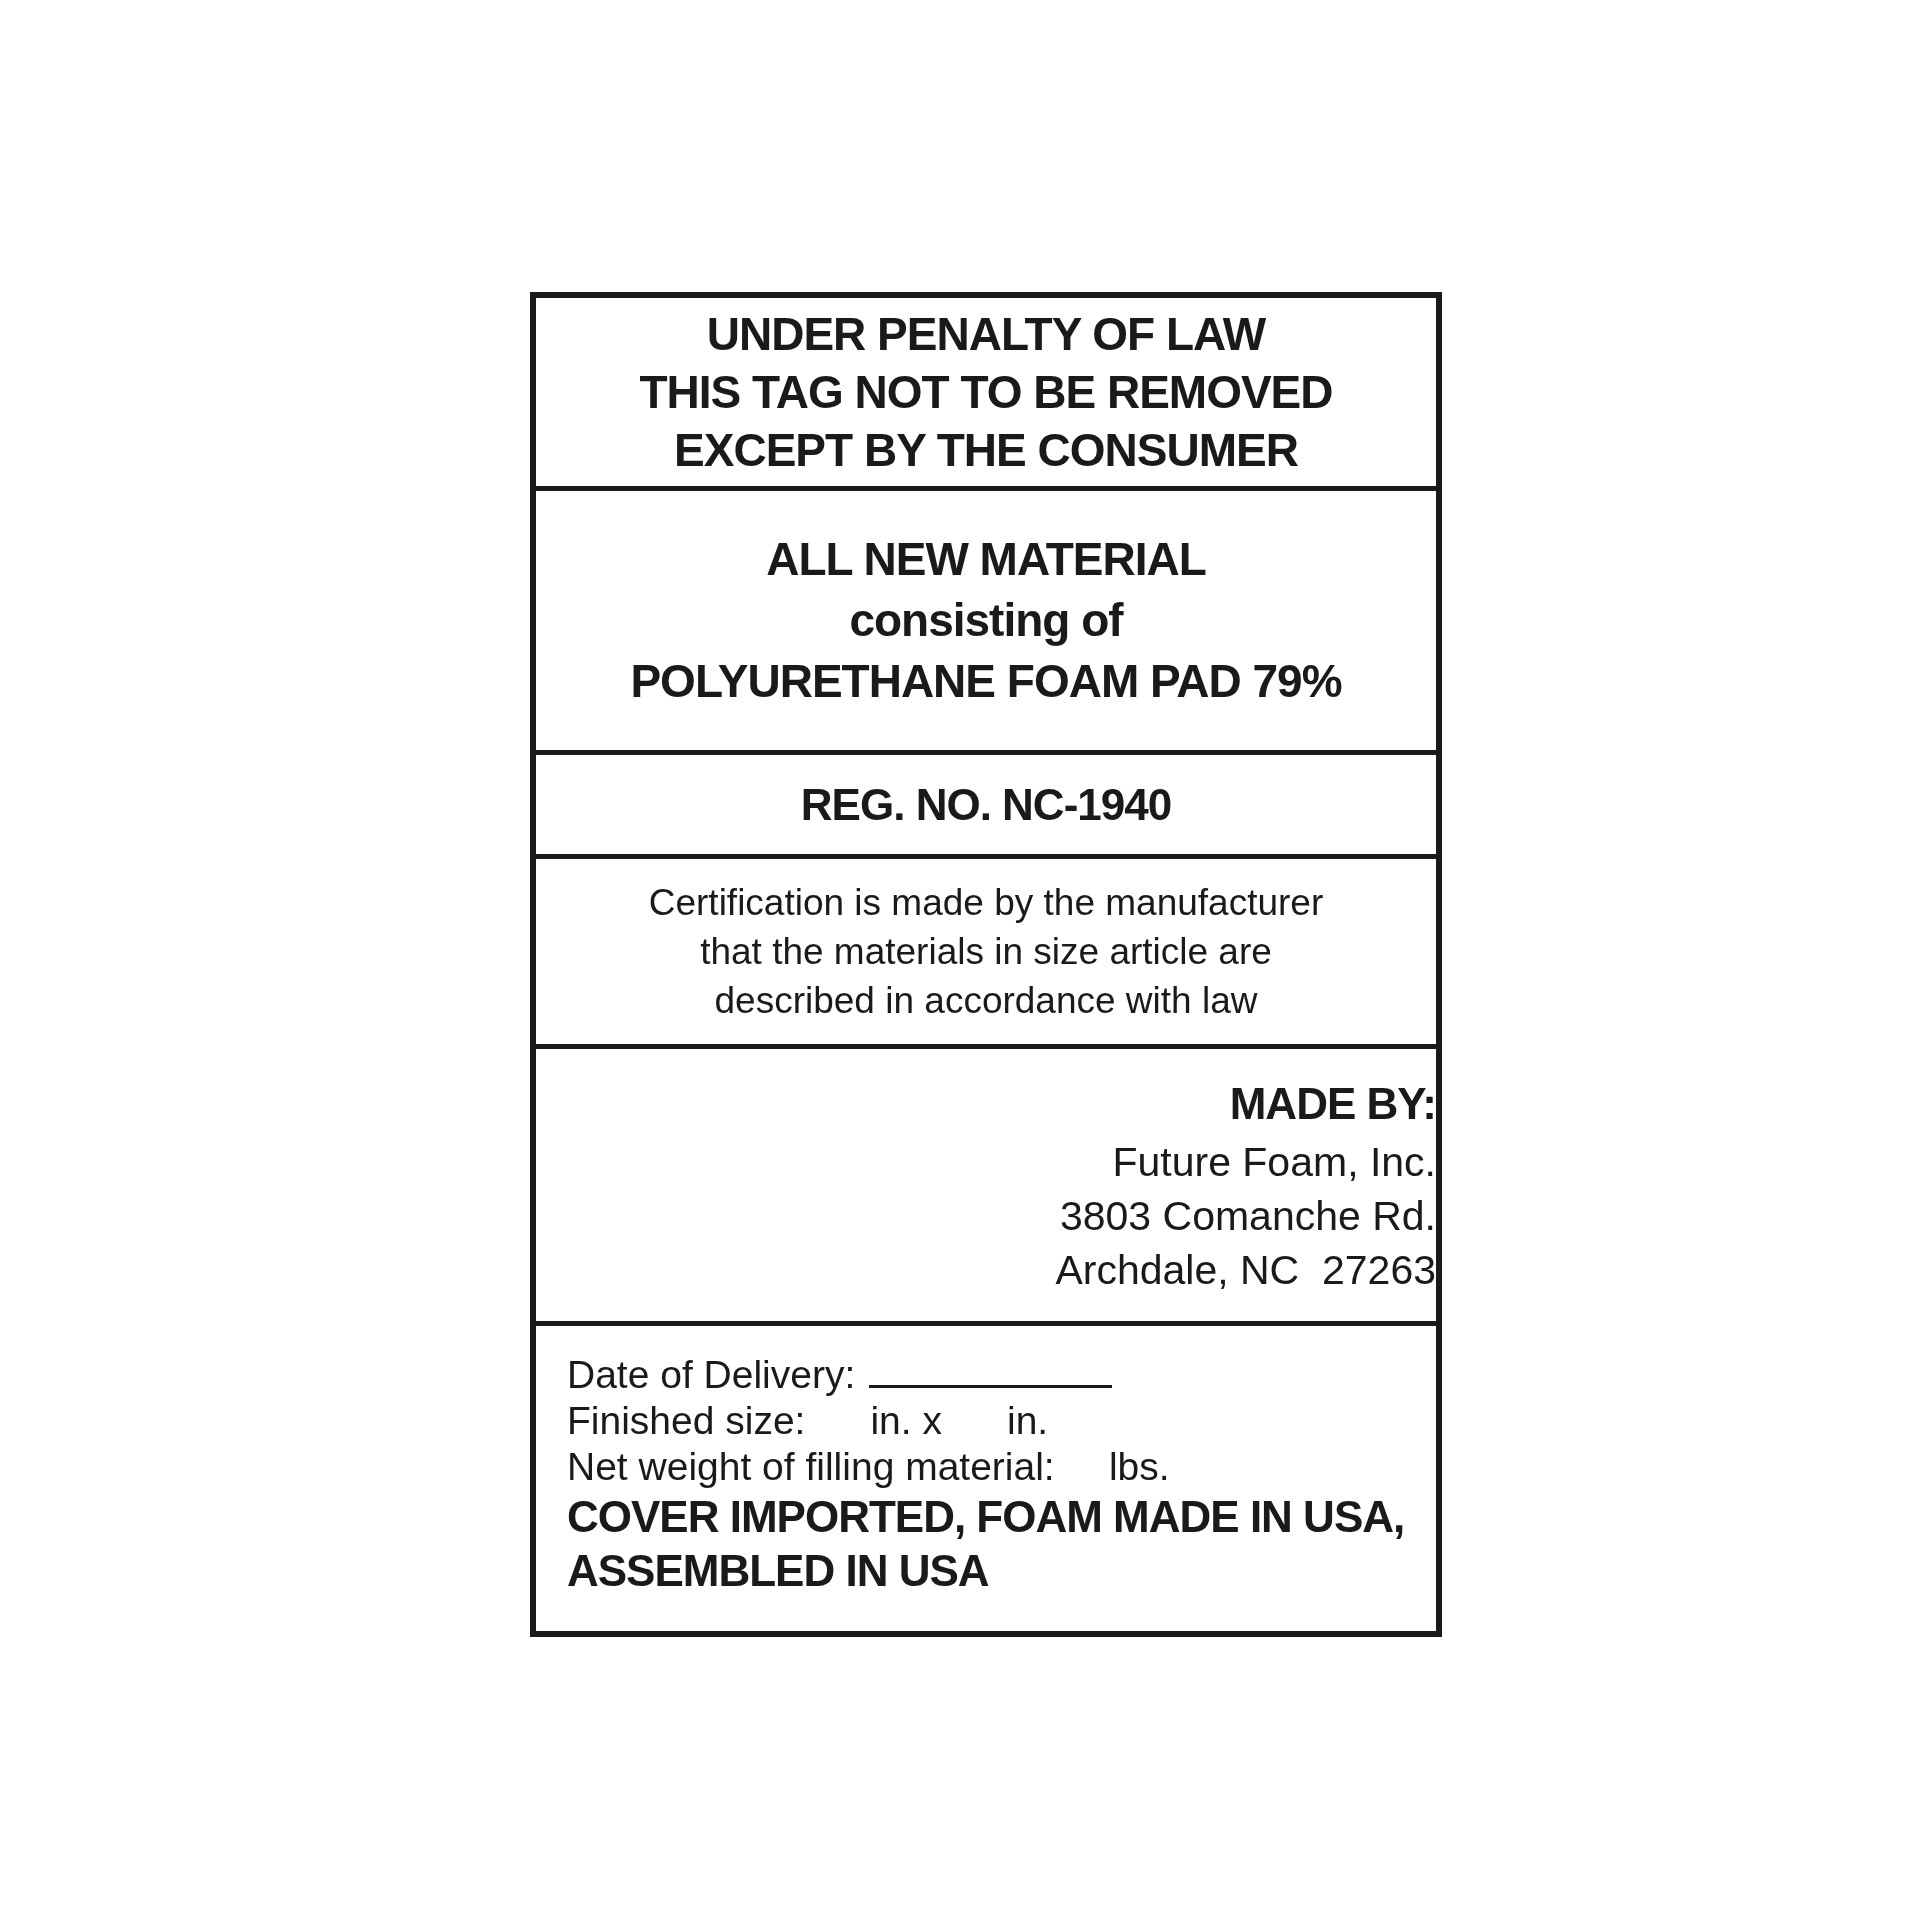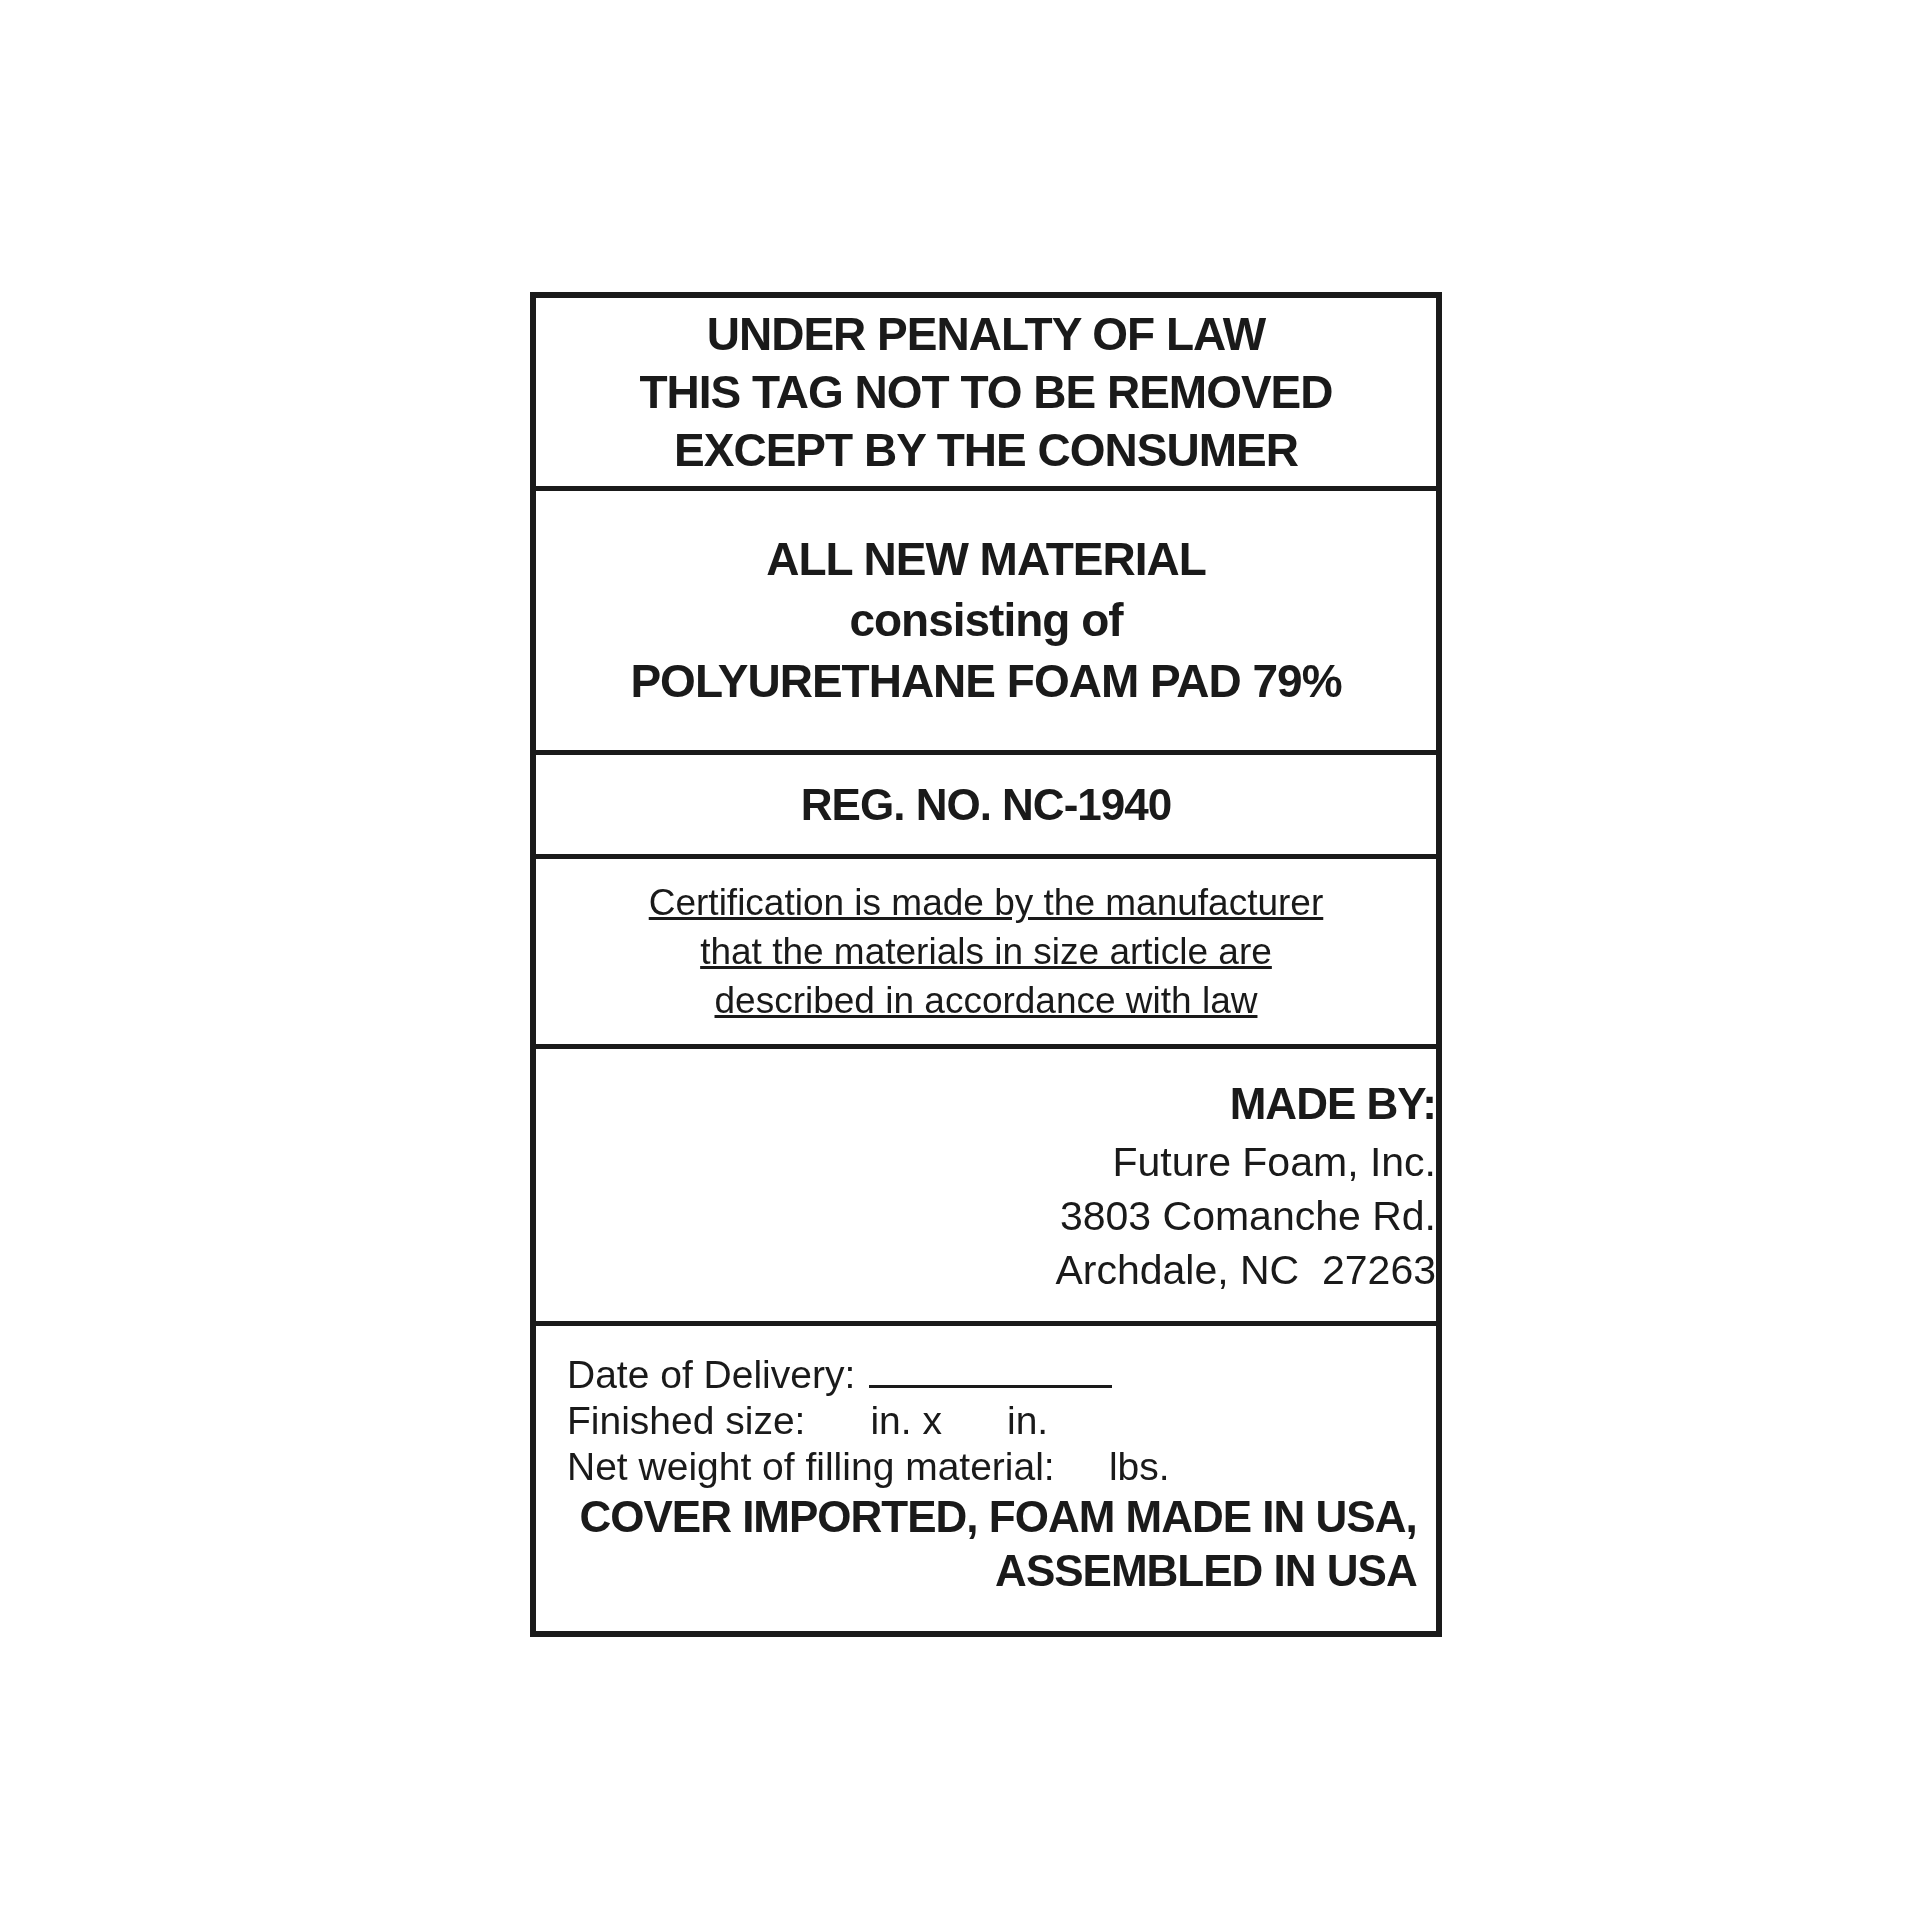--- a/index.html
+++ b/index.html
@@ -46,21 +46,21 @@
     letter-spacing: -1px;
   }
 
   .row-reg { height: 104px; }
   .row-reg .line {
     font-weight: bold;
     font-size: 44px;
     letter-spacing: -1px;
   }
 
-  .row-cert { height: 190px; text-decoration: underline; }
+  .row-cert { height: 190px; }
   .row-cert .line {
     font-size: 37px;
     line-height: 49px;
   }
 
   .row-madeby { height: 277px; align-items: flex-end; }
   .row-madeby .heading {
     font-weight: bold;
     font-size: 44px;
     line-height: 62px;
@@ -84,21 +84,21 @@
   }
   .blank-line {
     display: inline-block;
     width: 243px;
     height: 39px;
     margin-left: 13.5px;
     border-bottom: 3.9px solid #1a1a1a;
     vertical-align: baseline;
   }
   .origin-block {
-    text-align: right;
+    text-align: left;
   }
   .origin-block .line {
     font-weight: bold;
     font-size: 44px;
     line-height: 54px;
     letter-spacing: -1px;
   }
 </style>
 </head>
 <body>

